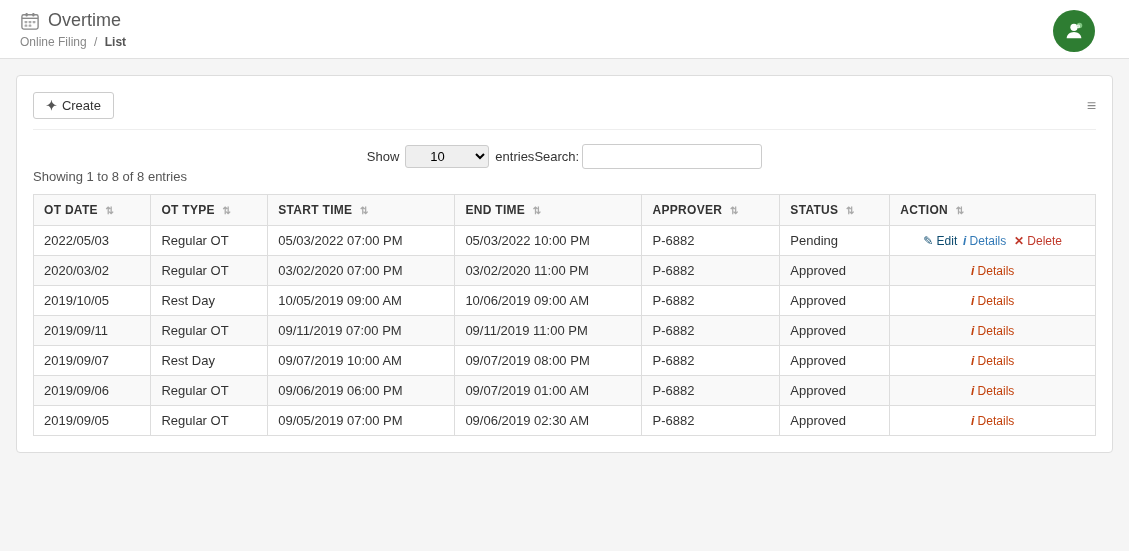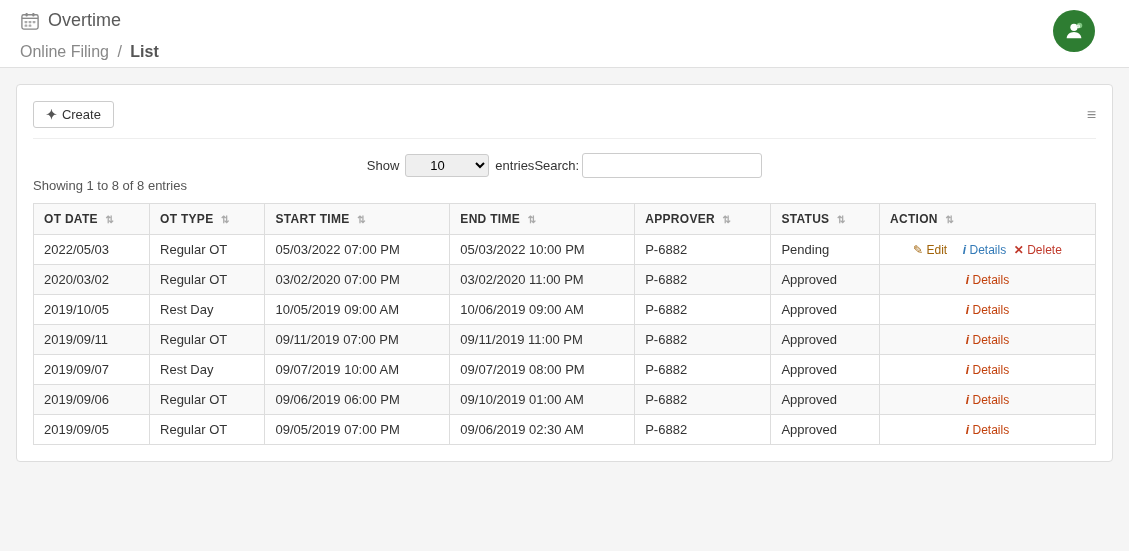--- a/index.html
+++ b/index.html
@@ -20,23 +20,23 @@
       display: flex;
       align-items: center;
       gap: 8px;
       font-weight: normal;
     }
     .page-title .calendar-icon {
       width: 20px; height: 20px;
       display: inline-flex; align-items: center; justify-content: center;
     }
     .breadcrumb {
-      font-size: 16px;
+      font-size: 12px;
       color: #888;
-      margin-top: 12px;
+      margin-top: 4px;
     }
     .breadcrumb a { color: #888; text-decoration: none; }
     .breadcrumb .separator { margin: 0 4px; }
     .breadcrumb .current { font-weight: bold; color: #555; }
 
     .avatar-btn {
       width: 42px; height: 42px;
       background: #2e7d32;
       border-radius: 50%;
       display: flex; align-items: center; justify-content: center;
@@ -144,21 +144,21 @@
       border: 1px solid #ddd;
       padding: 7px 10px;
       vertical-align: middle;
     }
     tbody tr:nth-child(even) { background: #f9f9f9; }
 
     .action-cell {
       text-align: center;
       white-space: nowrap;
     }
-    .action-edit { color: #a16207; text-decoration: none; font-size: 12px; margin-right: 10px; }
+    .action-edit { color: #0c4a6e; text-decoration: none; font-size: 12px; margin-right: 0; }
     .action-details { color: #337ab7; text-decoration: none; font-size: 12px; margin: 0 2px; }
     .action-delete { color: #c0392b; text-decoration: none; font-size: 12px; margin-left: 2px; }
     .action-details-only { color: #c2410c; text-decoration: none; font-size: 12px; }
     .info-icon { font-style: italic; font-weight: bold; }
     .x-icon { font-weight: bold; }
   </style>
 </head>
 <body>
 
 <div class="top-bar">
@@ -300,21 +300,21 @@
           <td>09/07/2019 10:00 AM</td>
           <td>09/07/2019 08:00 PM</td>
           <td>P-6882</td>
           <td>Approved</td>
           <td class="action-cell"><a href="#" class="action-details-only"><span class="info-icon">i</span> Details</a></td>
         </tr>
         <tr>
           <td>2019/09/06</td>
           <td>Regular OT</td>
           <td>09/06/2019 06:00 PM</td>
-          <td>09/10/2019 01:00 AM</td>
+          <td>09/07/2019 01:00 AM</td>
           <td>P-6882</td>
           <td>Approved</td>
           <td class="action-cell"><a href="#" class="action-details-only"><span class="info-icon">i</span> Details</a></td>
         </tr>
         <tr>
           <td>2019/09/05</td>
           <td>Regular OT</td>
           <td>09/05/2019 07:00 PM</td>
           <td>09/06/2019 02:30 AM</td>
           <td>P-6882</td>

